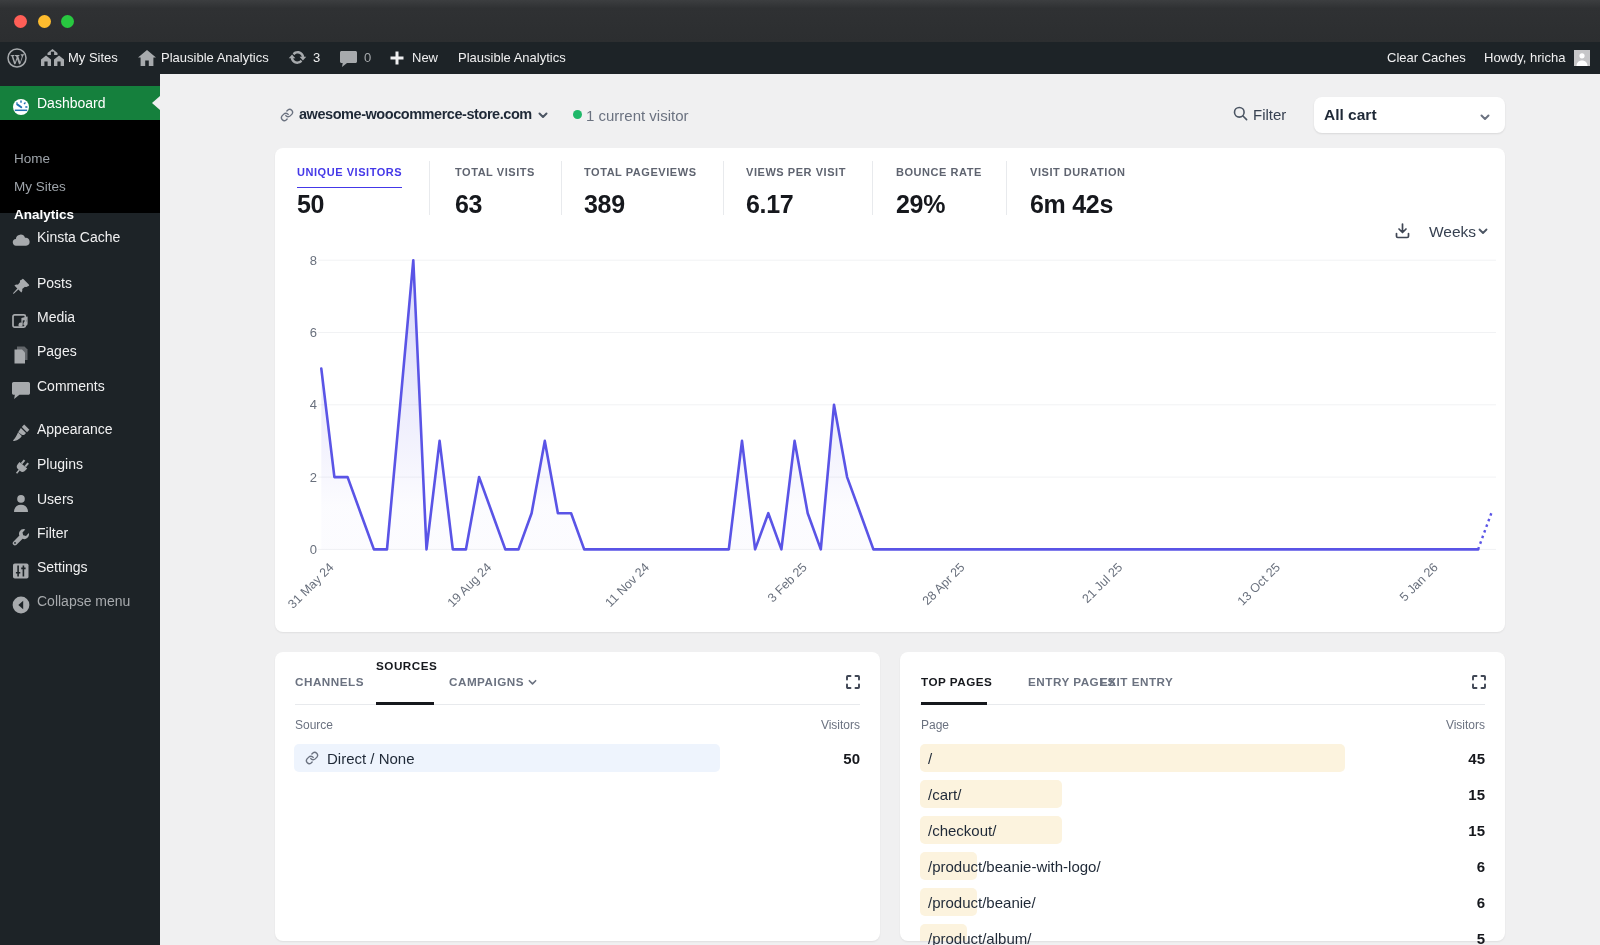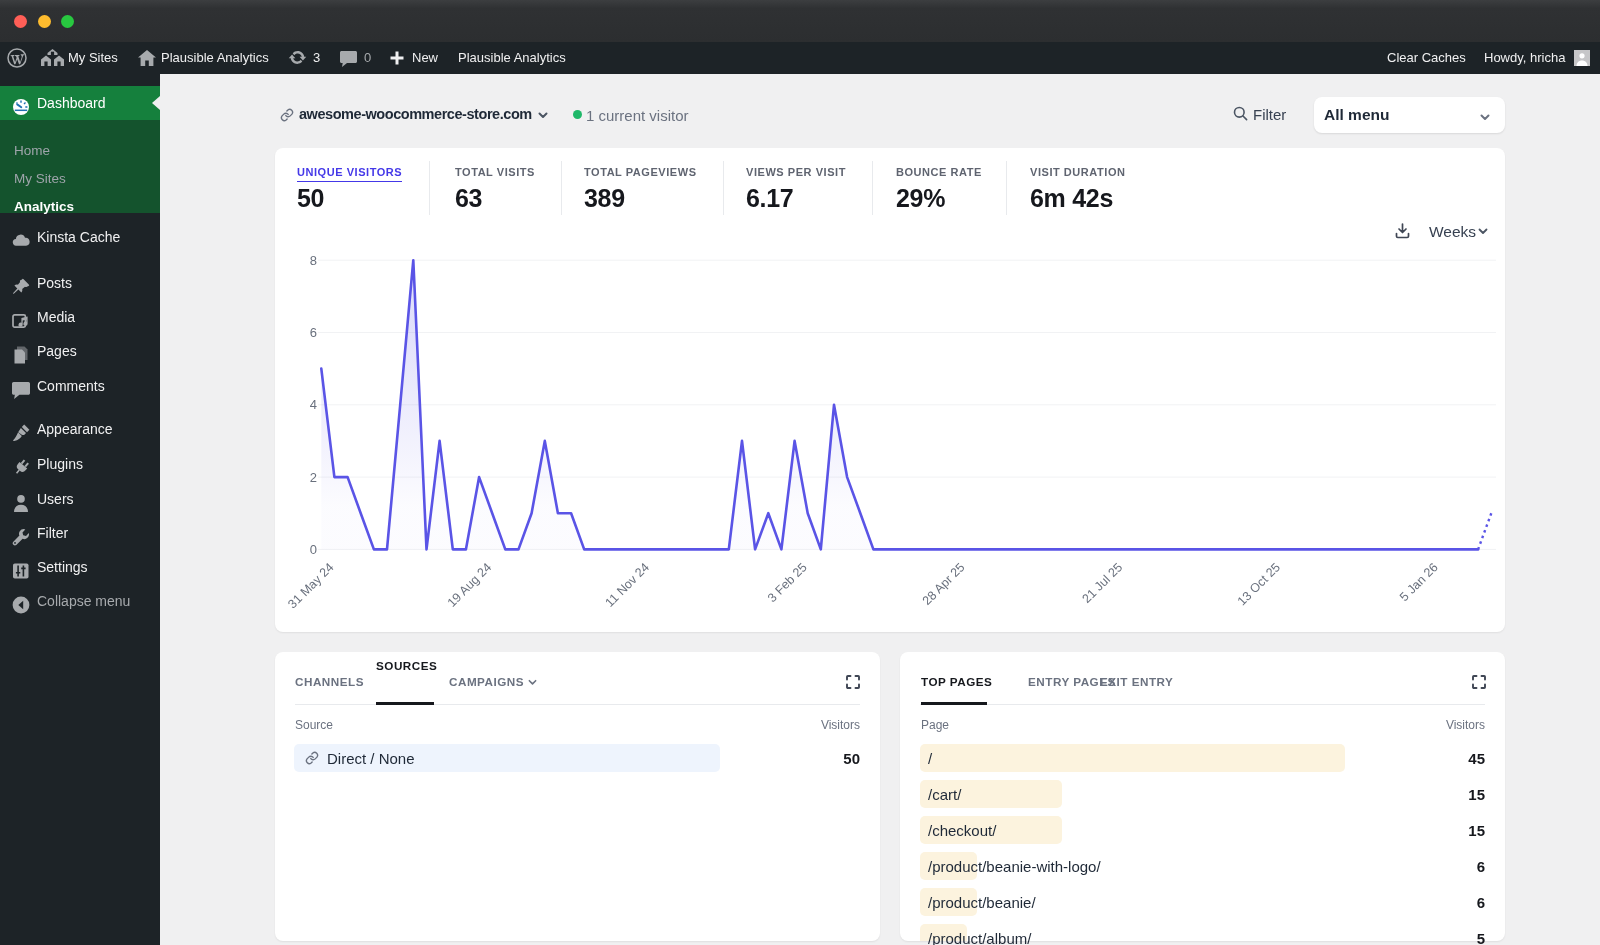--- a/index.html
+++ b/index.html
@@ -6,31 +6,31 @@
 #titlebar{position:absolute;left:0;top:0;width:1600px;height:42px;background:linear-gradient(#3c3e40,#2f3133 20%,#2c2e30)}
 .light{position:absolute;top:15px;width:13px;height:13px;border-radius:50%}
 #adminbar{position:absolute;left:0;top:42px;width:1600px;height:32px;background:#1d2327;color:#f0f0f1;font-size:13px}
 #adminbar .it{position:absolute;top:0;height:32px;line-height:32px;white-space:nowrap}
 #sidebar{position:absolute;left:0;top:74px;width:160px;height:871px;background:#1d2327;color:#f0f0f1;font-size:14px}
 .mi{position:absolute;left:0;width:160px;height:34px;line-height:34px}
 .mi .ic{position:absolute;left:12px;top:8px;width:18px;height:18px}
 .mi .lb{position:absolute;left:37px;top:0}
 #dash{top:12px;background:#15803d;color:#fff}
 #dash:after{content:"";position:absolute;right:0;top:10px;border:7px solid transparent;border-right:8px solid #f0f0f1;border-left:none}
-#submenu{position:absolute;left:0;top:46px;width:160px;height:93px;background:#14532d;padding-top:17px;font-size:13.5px}
+#submenu{position:absolute;left:0;top:46px;width:160px;height:93px;background:#000000;padding-top:25px;font-size:13.5px}
 #submenu div{height:28px;line-height:28px;padding-left:14px;color:#9ea4aa}
 #submenu .cur{color:#fff;font-weight:bold}
 #content{position:absolute;left:160px;top:74px;width:1440px;height:871px;background:#f0f0f1}
 .card{position:absolute;background:#fff;border-radius:8px;box-shadow:0 1px 2px rgba(0,0,0,0.07)}
 #sitename{position:absolute;left:299px;top:106px;font-size:14.5px;font-weight:bold;color:#1f2937;letter-spacing:-0.45px}
 #curvis{position:absolute;left:586px;top:107px;font-size:15px;color:#6b7280}
 #filter{position:absolute;left:1253px;top:106px;font-size:15px;color:#374151}
 #alltime{position:absolute;left:1314px;top:97px;width:191px;height:36px;background:#fff;border-radius:8px;box-shadow:0 1px 2px rgba(0,0,0,0.1);font-size:15.5px;font-weight:bold;color:#1f2937;line-height:36px;padding-left:10px}
 .stat{position:absolute;top:162px}
-.stat .sl{font-size:11px;font-weight:bold;letter-spacing:0.55px;color:#5f6470;white-space:nowrap;display:inline-block;padding-bottom:3px;border-bottom:1.5px solid transparent}
+.stat .sl{font-size:11px;font-weight:bold;letter-spacing:0.55px;color:#5f6470;white-space:nowrap;display:inline-block;padding-bottom:9px;border-bottom:1.5px solid transparent}
 .stat .sv{font-size:25px;font-weight:bold;color:#16181d;margin-top:2px;letter-spacing:-0.3px}
 .sdiv{position:absolute;top:161px;width:1px;height:54px;background:#e8eaed}
 .tab{position:absolute;font-size:11.7px;font-weight:bold;letter-spacing:0.5px;color:#6b7280;white-space:nowrap}
 .tab.on{color:#16181d}
 .thead{position:absolute;font-size:12px;color:#6b7280}
 .rowlb{position:absolute;font-size:15px;color:#1f2937}
 .rowval{position:absolute;font-size:15px;font-weight:bold;color:#16181d;text-align:right;width:60px}
 .bar{position:absolute;height:28px;border-radius:5px}
 .divline{position:absolute;height:1px;background:#e8eaed}
 .tabu{position:absolute;height:3px;background:#16181d}
@@ -195,21 +195,21 @@
 <svg class="abs" style="left:538px;top:112px" width="10" height="7" viewBox="0 0 10 7">
     <path d="M1.5 1.5L5 5l3.5-3.5" fill="none" stroke="#4b5563" stroke-width="2.0" stroke-linecap="round" stroke-linejoin="round"></path>
   </svg>
 <div class="abs" style="left:573px;top:110px;width:9px;height:9px;border-radius:50%;background:#1fb869"></div>
 <div id="curvis">1 current visitor</div>
 <svg class="abs" style="left:1233px;top:106px" width="15" height="15" viewBox="0 0 15 15" fill="none" stroke="#4b5563" stroke-width="1.6">
     <circle cx="6.3" cy="6.3" r="4.8"></circle>
     <path d="M10 10l3.6 3.6" stroke-linecap="round"></path>
   </svg>
 <div id="filter">Filter</div>
-<div id="alltime">All menu</div>
+<div id="alltime">All cart</div>
 <svg class="abs" style="left:1480px;top:114px" width="10" height="7" viewBox="0 0 10 7">
     <path d="M1.5 1.5L5 5l3.5-3.5" fill="none" stroke="#6b7280" stroke-width="2.0" stroke-linecap="round" stroke-linejoin="round"></path>
   </svg>
 <div class="card" style="left:275px;top:148px;width:1230px;height:484px"></div>
 <div class="stat" style="left:297px"><div class="sl" style="color:#4438e8;border-bottom-color:#4438e8">UNIQUE VISITORS</div><div class="sv">50</div></div>
 <div class="stat" style="left:455px"><div class="sl">TOTAL VISITS</div><div class="sv">63</div></div>
 <div class="stat" style="left:584px"><div class="sl">TOTAL PAGEVIEWS</div><div class="sv">389</div></div>
 <div class="stat" style="left:746px"><div class="sl">VIEWS PER VISIT</div><div class="sv">6.17</div></div>
 <div class="stat" style="left:896px"><div class="sl">BOUNCE RATE</div><div class="sv">29%</div></div>
 <div class="stat" style="left:1030px"><div class="sl">VISIT DURATION</div><div class="sv">6m 42s</div></div>

